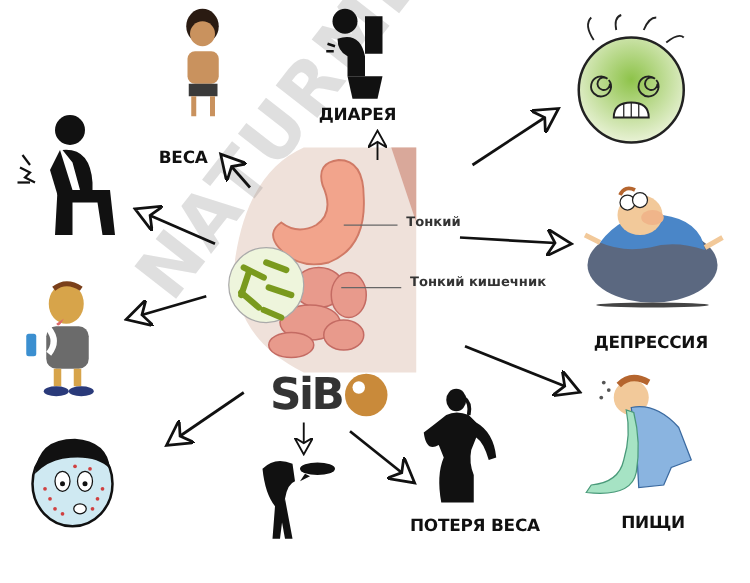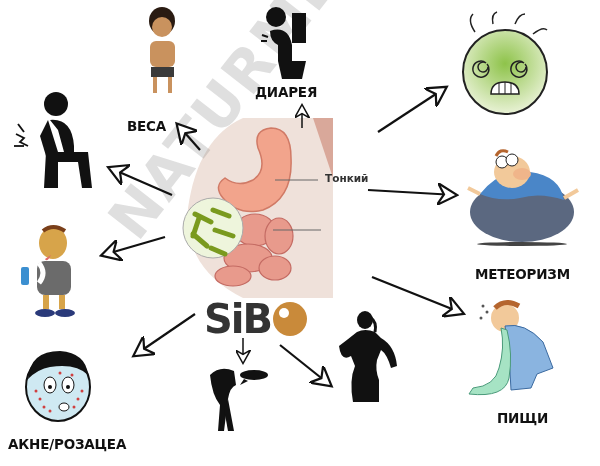--- a/index.html
+++ b/index.html
@@ -31,23 +31,23 @@
       font-weight: bold;
       font-size: 58px;
       color: rgba(140,140,140,0.28);
       transform: rotate(-52deg);
       transform-origin: left top;
       white-space: nowrap;
       letter-spacing: 2px;
       pointer-events: none;
     }
     .sibo {
-      position: absolute; left: 204px; top: 296px;
+      position: absolute; left: 216px; top: 296px;
       font-family: "DejaVu Sans", sans-serif; font-weight: bold;
-      font-size: 40px; color: #333333; letter-spacing: -2px;
+      font-size: 35px; color: #333333; letter-spacing: -2px;
       display: flex; align-items: center;
     }
     .sibo .o {
       display: inline-block; width: 34px; height: 34px; border-radius: 50%;
       background: #c98a3a; position: relative; margin-left: 2px;
     }
     .sibo .o::after {
       content: ""; position: absolute; left: 6px; top: 6px; width: 10px; height: 10px;
       border-radius: 50%; background: #fff;
     }
@@ -76,20 +76,21 @@
       <line x1="10" y1="116" x2="24" y2="128"></line>
       <line x1="32" y1="112" x2="50" y2="118"></line>
       <line x1="28" y1="130" x2="42" y2="136"></line>
       <line x1="16" y1="100" x2="10" y2="118"></line>
     </g>
     <line x1="92" y1="62" x2="135" y2="62" stroke="#666" stroke-width="1"></line>
     <line x1="90" y1="112" x2="138" y2="112" stroke="#666" stroke-width="1"></line>
   </svg>
 
   <div class="organ-label" style="left:325px;top:172px">Тонкий</div>
+  <div class="organ-label" style="left:328px;top:220px">Тонкий кишечник</div>
 
   <div class="sibo">
     <span>SiB</span>
     <span class="o"></span>
   </div>
 
   <div class="watermark">NATURMED.RU</div>
 
   <svg class="icon" style="left:0;top:0;width:600px;height:466px" viewBox="0 0 600 466">
     <defs>
@@ -173,21 +174,21 @@
     <path d="M20 44 Q40 18 70 22 Q100 26 104 50 Q80 42 60 48 Q38 52 20 44Z" fill="#4a86c8"></path>
     <ellipse cx="52" cy="22" rx="18" ry="16" fill="#f2c99a"></ellipse>
     <circle cx="42" cy="12" r="6" fill="#fff" stroke="#222"></circle>
     <circle cx="52" cy="10" r="6" fill="#fff" stroke="#222"></circle>
     <ellipse cx="62" cy="24" rx="9" ry="6" fill="#f0b58a"></ellipse>
     <path d="M36 6 q4 -8 12 -4" stroke="#b5652e" stroke-width="3" fill="none"></path>
     <line x1="8" y1="38" x2="20" y2="44" stroke="#f2c99a" stroke-width="4"></line>
     <line x1="104" y1="48" x2="118" y2="40" stroke="#f2c99a" stroke-width="4"></line>
     <ellipse cx="62" cy="94" rx="45" ry="2" fill="#444"></ellipse>
   </svg>
-  <div class="label" style="left:475px;top:266px">МЕТЕОРИЗМ</div>
+  <div class="label" style="left:475px;top:266px">ДЕПРЕССИЯ</div>
 
   <svg class="icon" style="left:15px;top:225px;width:75px;height:95px" viewBox="0 0 75 95">
     <ellipse cx="38" cy="18" rx="14" ry="16" fill="#d7a44a"></ellipse>
     <path d="M28 6 q10 -8 22 0" stroke="#7a3f1a" stroke-width="4" fill="none"></path>
     <path d="M36 30 q-4 8 -6 4" fill="#e06a6a"></path>
     <rect x="22" y="36" width="34" height="34" rx="8" fill="#6b6b6b"></rect>
     <path d="M24 38 q8 10 0 20" stroke="#fff" stroke-width="5" fill="none"></path>
     <rect x="6" y="42" width="8" height="18" rx="2" fill="#3b8fd0"></rect>
     <rect x="28" y="70" width="6" height="14" fill="#d7a44a"></rect>
     <rect x="44" y="70" width="6" height="14" fill="#d7a44a"></rect>
@@ -208,34 +209,34 @@
         <circle cx="24" cy="62" r="1.5"></circle>
         <circle cx="58" cy="54" r="1.5"></circle>
       <circle cx="54" cy="62" r="1.5"></circle>
         <circle cx="40" cy="28" r="1.5"></circle>
         <circle cx="52" cy="30" r="1.5"></circle>
       <circle cx="16" cy="46" r="1.5"></circle>
         <circle cx="62" cy="46" r="1.5"></circle>
         <circle cx="30" cy="66" r="1.5"></circle>
     </g>
   </svg>
-  <div class="label" style="left:8px;top:436px">АКНЕ/РОЗАЦЕА</div>
 
   <svg class="icon" style="left:200px;top:365px;width:70px;height:70px" viewBox="0 0 70 70">
     <path d="M10 10 Q20 0 34 6 L36 20 Q30 22 28 34 L24 66 L18 66 L20 40 Q12 30 10 10Z" fill="#111"></path>
     <path d="M28 34 L34 66 L28 66 L24 44Z" fill="#111"></path>
     <ellipse cx="54" cy="10" rx="14" ry="5" fill="#111"></ellipse>
     <path d="M44 14 l-4 6 l8 -4" fill="#111"></path>
   </svg>
 
   <svg class="icon" style="left:335px;top:310px;width:70px;height:95px" viewBox="0 0 70 95">
     <ellipse cx="30" cy="10" rx="8" ry="9" fill="#111"></ellipse>
     <path d="M36 8 q6 4 4 14" stroke="#111" stroke-width="3" fill="none"></path>
     <path d="M22 22 Q30 18 40 22 L46 28 Q60 36 62 56 L56 58 Q52 44 46 40 L42 50 Q40 60 44 70 L44 92 L18 92 Q14 70 20 56 L16 46 Q6 52 4 36 Q12 30 22 22Z" fill="#111"></path>
   </svg>
+  <div class="label" style="left:328px;top:413px">ПОТЕРЯ ВЕСА</div>
 
   <svg class="icon" style="left:465px;top:298px;width:110px;height:100px" viewBox="0 0 110 100">
     <g fill="#555">
         <circle cx="18" cy="8" r="1.5"></circle>
         <circle cx="22" cy="14" r="1.5"></circle>
         <circle cx="16" cy="20" r="1.5"></circle>
       </g>
     <ellipse cx="40" cy="20" rx="14" ry="14" fill="#f2c99a"></ellipse>
     <path d="M30 10 q10 -10 24 -2" stroke="#b5652e" stroke-width="5" fill="none"></path>
     <path d="M40 28 Q60 24 78 44 L88 70 L72 76 L66 90 L46 92 L44 56 Z" fill="#8ab4e0" stroke="#3b6aa0" stroke-width="1"></path>

